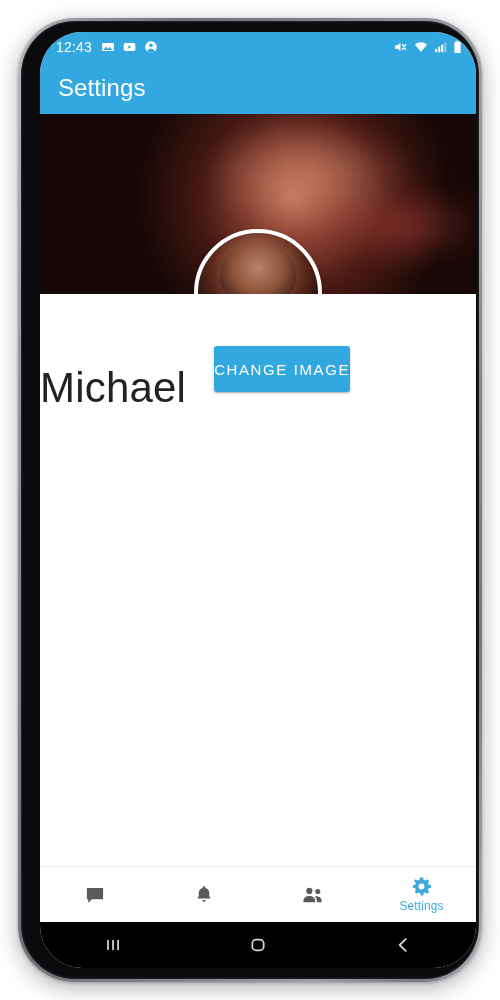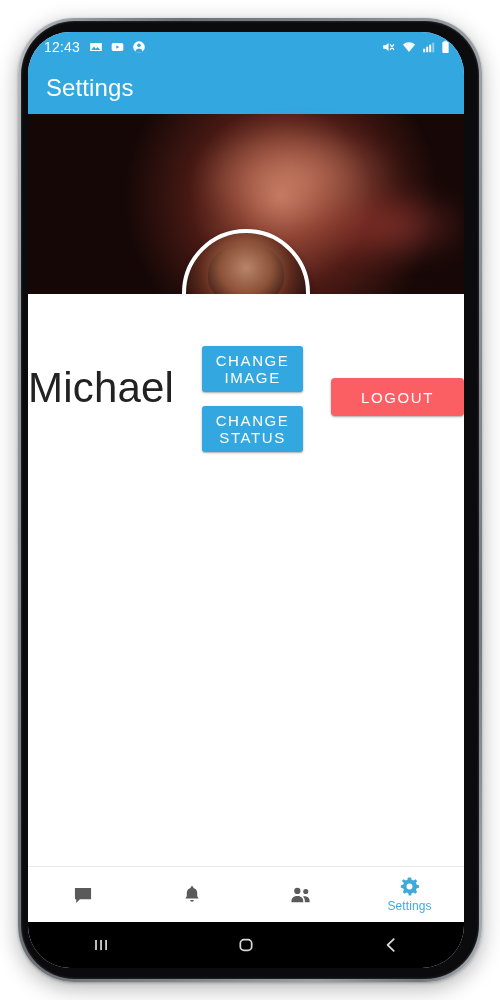--- a/index.html
+++ b/index.html
@@ -34,21 +34,21 @@
   #side-button-upper{ top:180px; height:62px; }
   #side-button-lower{ top:368px; height:46px; }
   
   .antenna{
     position:absolute; bottom:16px; width:10px; height:5px;
     background:#c9ced3; border-radius:1px; opacity:.9;
   }
 
   
   #screen{
-    position:absolute; left:28px; top:32px;
+    position:absolute; left:40px; top:32px;
     width:436px; height:936px;
     border-radius:42px;
     overflow:hidden;
     background:#ffffff;
     display:flex; flex-direction:column;
   }
 
   
   #status-bar{
     height:30px; flex:0 0 30px;
@@ -222,26 +222,22 @@
 
   <div id="cover-photo">
     <div id="avatar"></div>
   </div>
 
   <div id="content">
     <div id="profile-name">Michael</div>
 
     <div id="action-buttons">
       <button class="primary-button">CHANGE IMAGE</button>
-      <button class="primary-button">CHANGE STATUS</button>
-    </div>
-
-    <div id="logout-wrap">
-      <button id="logout-button">LOGOUT</button>
-    </div>
+    </div>
+
   </div>
 
   <div id="bottom-nav">
     <div class="nav-item">
       <svg width="22" height="22" viewBox="0 0 24 24">
         <path fill="#5a5a5a" d="M3.2 4.4h17.6v12.2H8.6L4.6 20.6v-4h-1.4z"></path>
       </svg>
 
     </div>
     <div class="nav-item">

